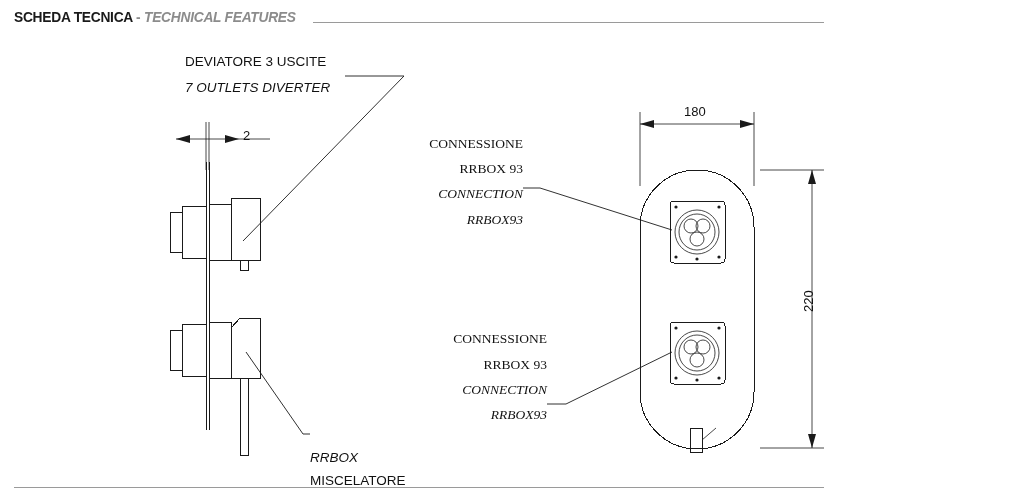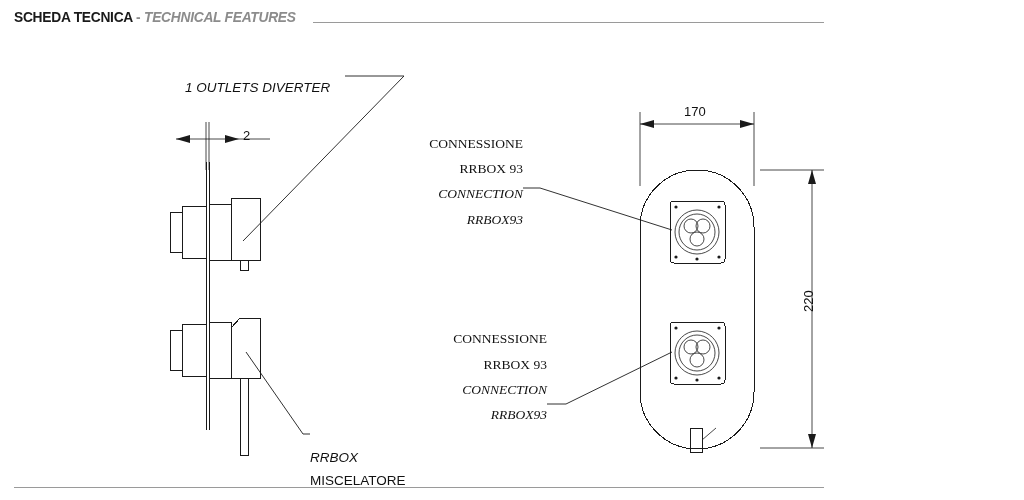--- a/index.html
+++ b/index.html
@@ -217,35 +217,36 @@
     </g>
 
     <g>
       <polyline class="leader" points="672,230 540,188 523,188"></polyline>
     </g>
     <g>
       <polyline class="leader" points="672,352 566,404 547,404"></polyline>
     </g>
   </svg>
 
-  <div class="lbl it" style="left:185px; top:80px;">1 OUTLETS DIVERTER</div>
+  <div class="lbl" style="left:185px; top:54px;">DEVIATORE 3 USCITE</div>
+  <div class="lbl it" style="left:185px; top:80px;">7 OUTLETS DIVERTER</div>
 
   <div class="lbl dim" style="left:243px; top:128px;">2</div>
 
   <div class="lbl block-right" style="left:333px; top:136px; width:190px;">CONNESSIONE</div>
   <div class="lbl block-right" style="left:333px; top:161px; width:190px;">RRBOX 93</div>
   <div class="lbl it block-right" style="left:333px; top:186px; width:190px;">CONNECTION</div>
   <div class="lbl it block-right" style="left:333px; top:212px; width:190px;">RRBOX93</div>
 
   <div class="lbl block-right" style="left:357px; top:331px; width:190px;">CONNESSIONE</div>
   <div class="lbl block-right" style="left:357px; top:357px; width:190px;">RRBOX 93</div>
   <div class="lbl it block-right" style="left:357px; top:382px; width:190px;">CONNECTION</div>
   <div class="lbl it block-right" style="left:357px; top:407px; width:190px;">RRBOX93</div>
 
   <div class="lbl" style="left:310px; top:425px;margin-top:48px;">MISCELATORE</div>
   <div class="lbl it" style="left:310px; top:450px;">RRBOX</div>
 
-  <div class="lbl dim" style="left:684px; top:104px;">170</div>
+  <div class="lbl dim" style="left:684px; top:104px;">180</div>
 
   <div class="lbl dim rot" style="left:801px; top:312px;">220</div>
 
   <div class="footer-rule"></div>
 </div>
 
 </body></html>

